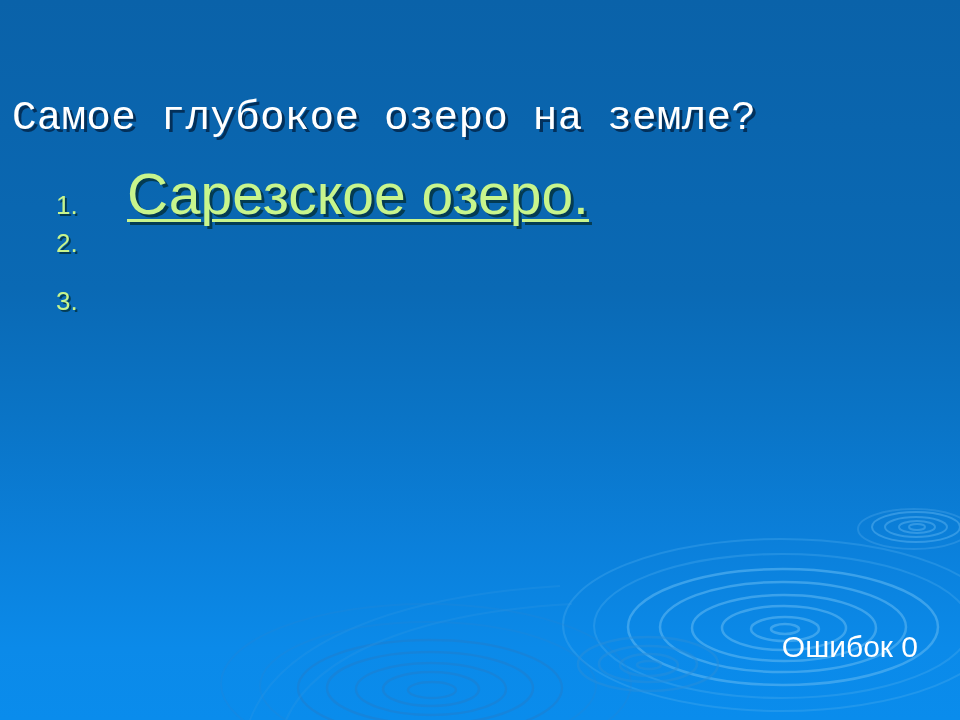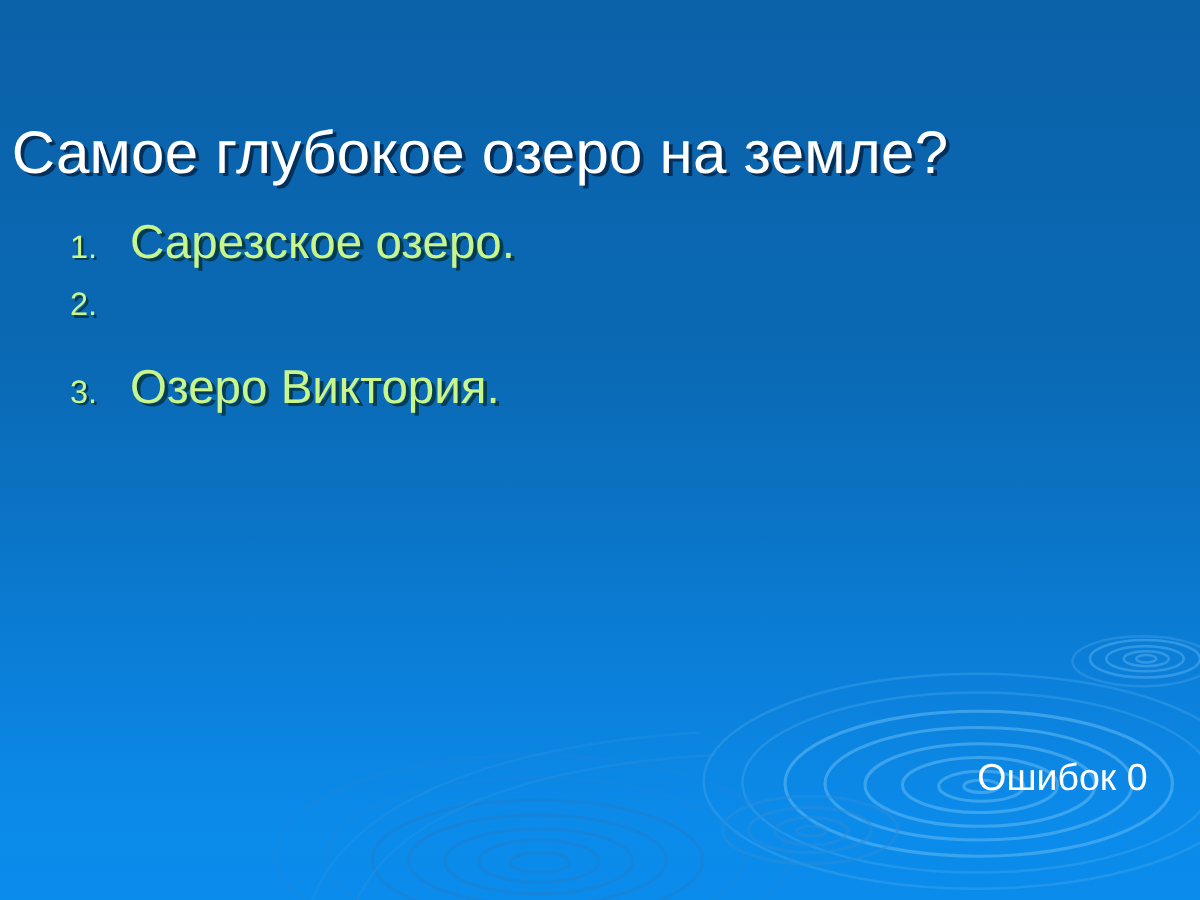--- a/index.html
+++ b/index.html
@@ -35,27 +35,28 @@
     pointer-events: none;
   }
 
   
   .title {
     position: absolute;
     left: 0;
     top: 62px;
     width: 768px;
     text-align: center;
-    font-size: 48px;
+    font-size: 41px;
     line-height: 58px;
     font-weight: normal;
     color: #FFFFFF;
     letter-spacing: 0.2px;
     text-shadow: 3px 3px 0px rgba(2, 28, 58, 0.72);
     white-space: nowrap;
+    font-family: Liberation Mono, monospace;
   }
 
   
   .answers {
     position: absolute;
     left: 48px;
     top: 172px;
     width: 700px;
   }
   .answer-row {
@@ -68,35 +69,37 @@
     flex: 0 0 56px;
     font-size: 26px;
     line-height: 26px;
     color: #C8F58C;
     text-shadow: 2px 2px 0px rgba(2, 40, 40, 0.68);
     text-align: left;
     padding-left: 8px;
     box-sizing: border-box;
   }
   .answer-link {
-    font-size: 38px;
+    font-size: 57px;
     line-height: 44px;
     color: #C8F58C;
+    text-decoration: underline;
     text-underline-offset: 5px;
     text-decoration-thickness: 3px;
     text-shadow: 3px 3px 0px rgba(2, 42, 42, 0.70);
     white-space: nowrap;
     cursor: pointer;
+    margin-left: 23px;
   }
 
   
   .errors {
     position: absolute;
     right: 42px;
-    bottom: 80px;
+    bottom: 56px;
     font-size: 30px;
     line-height: 34px;
     color: #FFFFFF;
     white-space: nowrap;
   }
 </style>
 </head>
 <body>
 
 <div id="slide">
@@ -167,20 +170,19 @@
       <span class="answer-num">1.</span>
       <span class="answer-link">Сарезское озеро.</span>
     </div>
 
     <div class="answer-row">
       <span class="answer-num">2.</span>
     </div>
 
     <div class="answer-row">
       <span class="answer-num">3.</span>
-      <span class="answer-link">Озеро Виктория.</span>
     </div>
 
   </div>
 
   <div class="errors">Ошибок 0</div>
 
 </div>
 
 </body></html>

